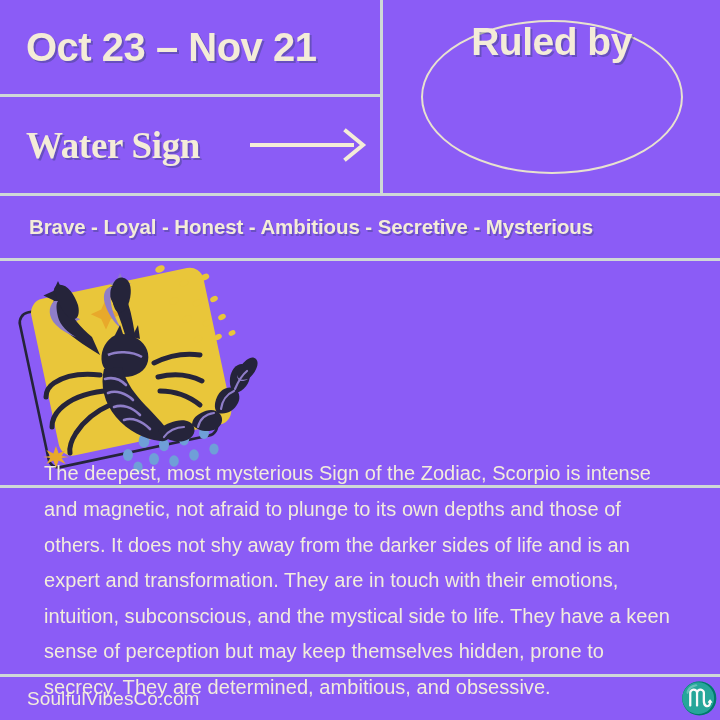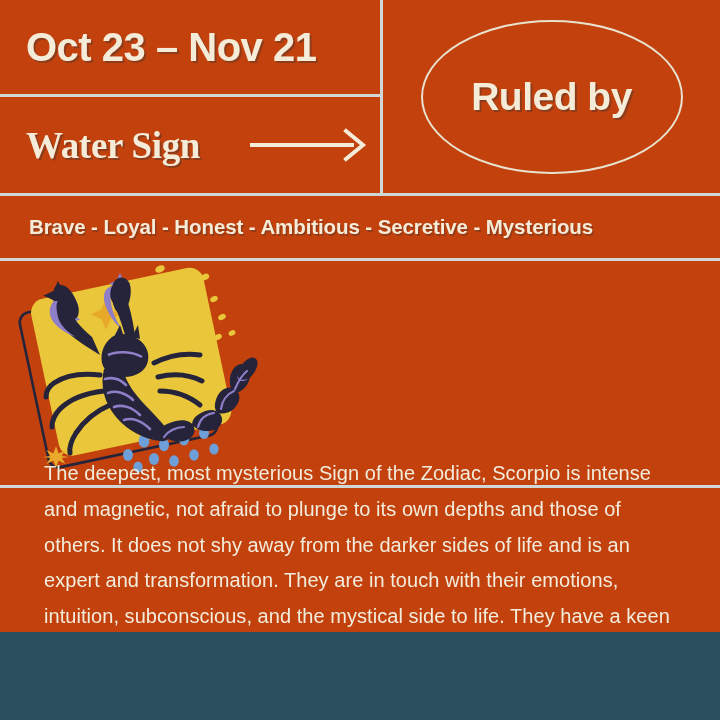--- a/index.html
+++ b/index.html
@@ -3,22 +3,22 @@
 <meta charset="utf-8">
 <style>
   html, body {
     margin: 0;
     padding: 0;
     background: #2b4f5e;
   }
   #card {
     position: relative;
     width: 720px;
-    height: 632px;
-    background: #c2410c;
+    height: 720px;
+    background: #8b5cf6;
     overflow: hidden;
     font-family: "Liberation Sans", sans-serif;
     color: #f4ecd8;
     -webkit-font-smoothing: antialiased;
   }
 
   
   .hrule {
     position: absolute;
     left: 0;
@@ -71,21 +71,21 @@
     position: absolute;
     left: 383px; top: 0;
     width: 337px; height: 193px;
     display: flex; align-items: center; justify-content: center;
   }
   .oval {
     width: 258px; height: 150px;
     border: 2px solid #e8e2cf;
     border-radius: 50%;
     display: flex; flex-direction: row;
-    align-items: center; justify-content: center;
+    align-items: flex-start; justify-content: center;
     line-height: 1.02;
   }
   .oval .l {
     font-size: 39px;
     font-weight: 700;
     letter-spacing: -0.5px;
     text-shadow: 2px 2px 0 rgba(20,50,62,0.30);
   }
 
   

